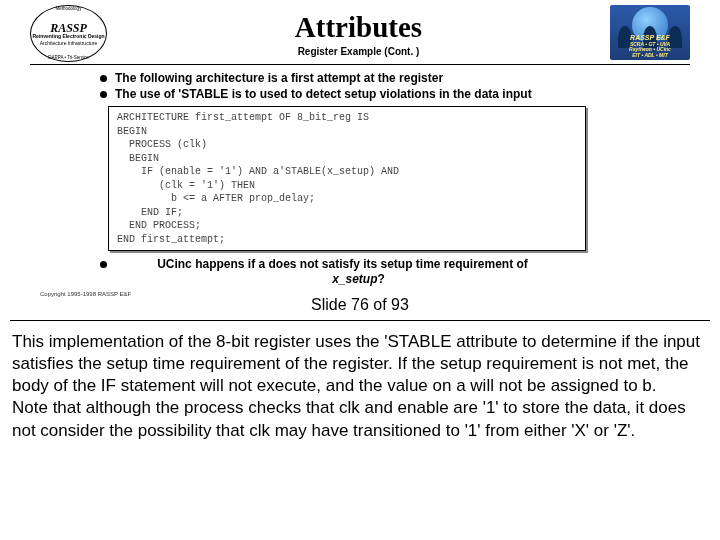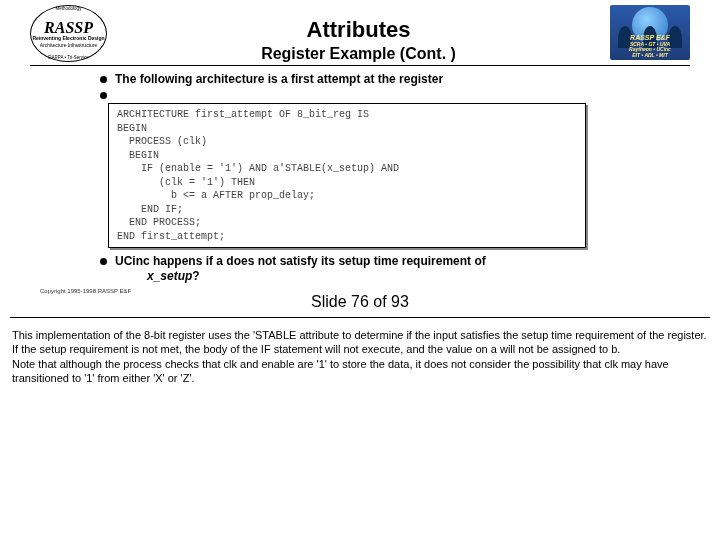--- a/index.html
+++ b/index.html
@@ -36,43 +36,43 @@
     justify-content: center;
     text-align: center;
     line-height: 1;
     font-size: 6px;
     flex-shrink: 0;
     position: relative;
   }
   .logo .brand {
     font-weight: bold;
     font-style: italic;
-    font-size: 16px;
+    font-size: 12px;
     font-family: "Times New Roman", serif;
   }
   .logo .sub1 { font-size: 5px; font-weight: bold;}
   .logo .sub2 { font-size: 5px; margin-top:2px;}
   .logo .top-arch, .logo .bot-arch {
     font-size: 4.5px;
     position: absolute;
   }
   .logo .top-arch { top: 1px; }
   .logo .bot-arch { bottom: 1px; }
   .title-block {
     flex: 1;
     text-align: center;
   }
   .title {
-    font-size: 22px;
-    font-weight: bold;
-    font-family: Liberation Sans, sans-serif;
-    margin-top: 12px;
+    font-size: 29px;
+    font-weight: bold;
+    font-family: Liberation Serif, serif;
+    margin-top: 6px;
   }
   .subtitle {
-    font-size: 16px;
+    font-size: 10px;
     font-weight: bold;
     font-family: "Trebuchet MS", Arial, sans-serif;
     margin-top: 2px;
   }
   .right-badge {
     width: 80px;
     height: 55px;
     background: linear-gradient(#2b5aa9,#1d3d78);
     border-radius: 2px;
     flex-shrink: 0;
@@ -112,20 +112,21 @@
   .bullets {
     margin: 6px 0 4px 70px;
     font-size: 12px;
     font-weight: bold;
     width: 470px;
   }
   .bullets .item {
     display: flex;
     margin-bottom: 1px;
     line-height: 1.25;
+    text-align: center;
   }
   .bullets .dot {
     width: 7px; height: 7px;
     background: #000;
     border-radius: 50%;
     flex-shrink: 0;
     margin: 4px 8px 0 0;
   }
   .code-box {
     margin: 4px 0 0 78px;
@@ -155,21 +156,21 @@
   .slide-meta .notes-label {
     font-weight: bold;
   }
   .divider {
     height: 1px;
     background: #000;
     margin: 6px 10px 10px 10px;
   }
   .notes {
     margin: 0 12px;
-    font-size: 11px;
+    font-size: 17px;
     line-height: 1.3;
   }
   .xsetup { font-style: italic; margin-left: 32px; }
 </style>
 </head>
 <body>
 
 <div class="slide-area">
 
   <div class="header">
@@ -200,20 +201,21 @@
     </div>
   </div>
 
   <div class="bullets">
     <div class="item">
       <span class="dot"></span>
       <span>The following architecture is a first attempt at the register</span>
     </div>
     <div class="item">
       <span class="dot"></span>
+      <span>The use of  'STABLE is to used to detect setup violations in the data input</span>
     </div>
   </div>
 
   <div class="code-box">ARCHITECTURE first_attempt OF 8_bit_reg IS
 BEGIN
   PROCESS (clk)
   BEGIN
     IF (enable = '1') AND a'STABLE(x_setup) AND
        (clk = '1') THEN
          b &lt;= a AFTER prop_delay;

